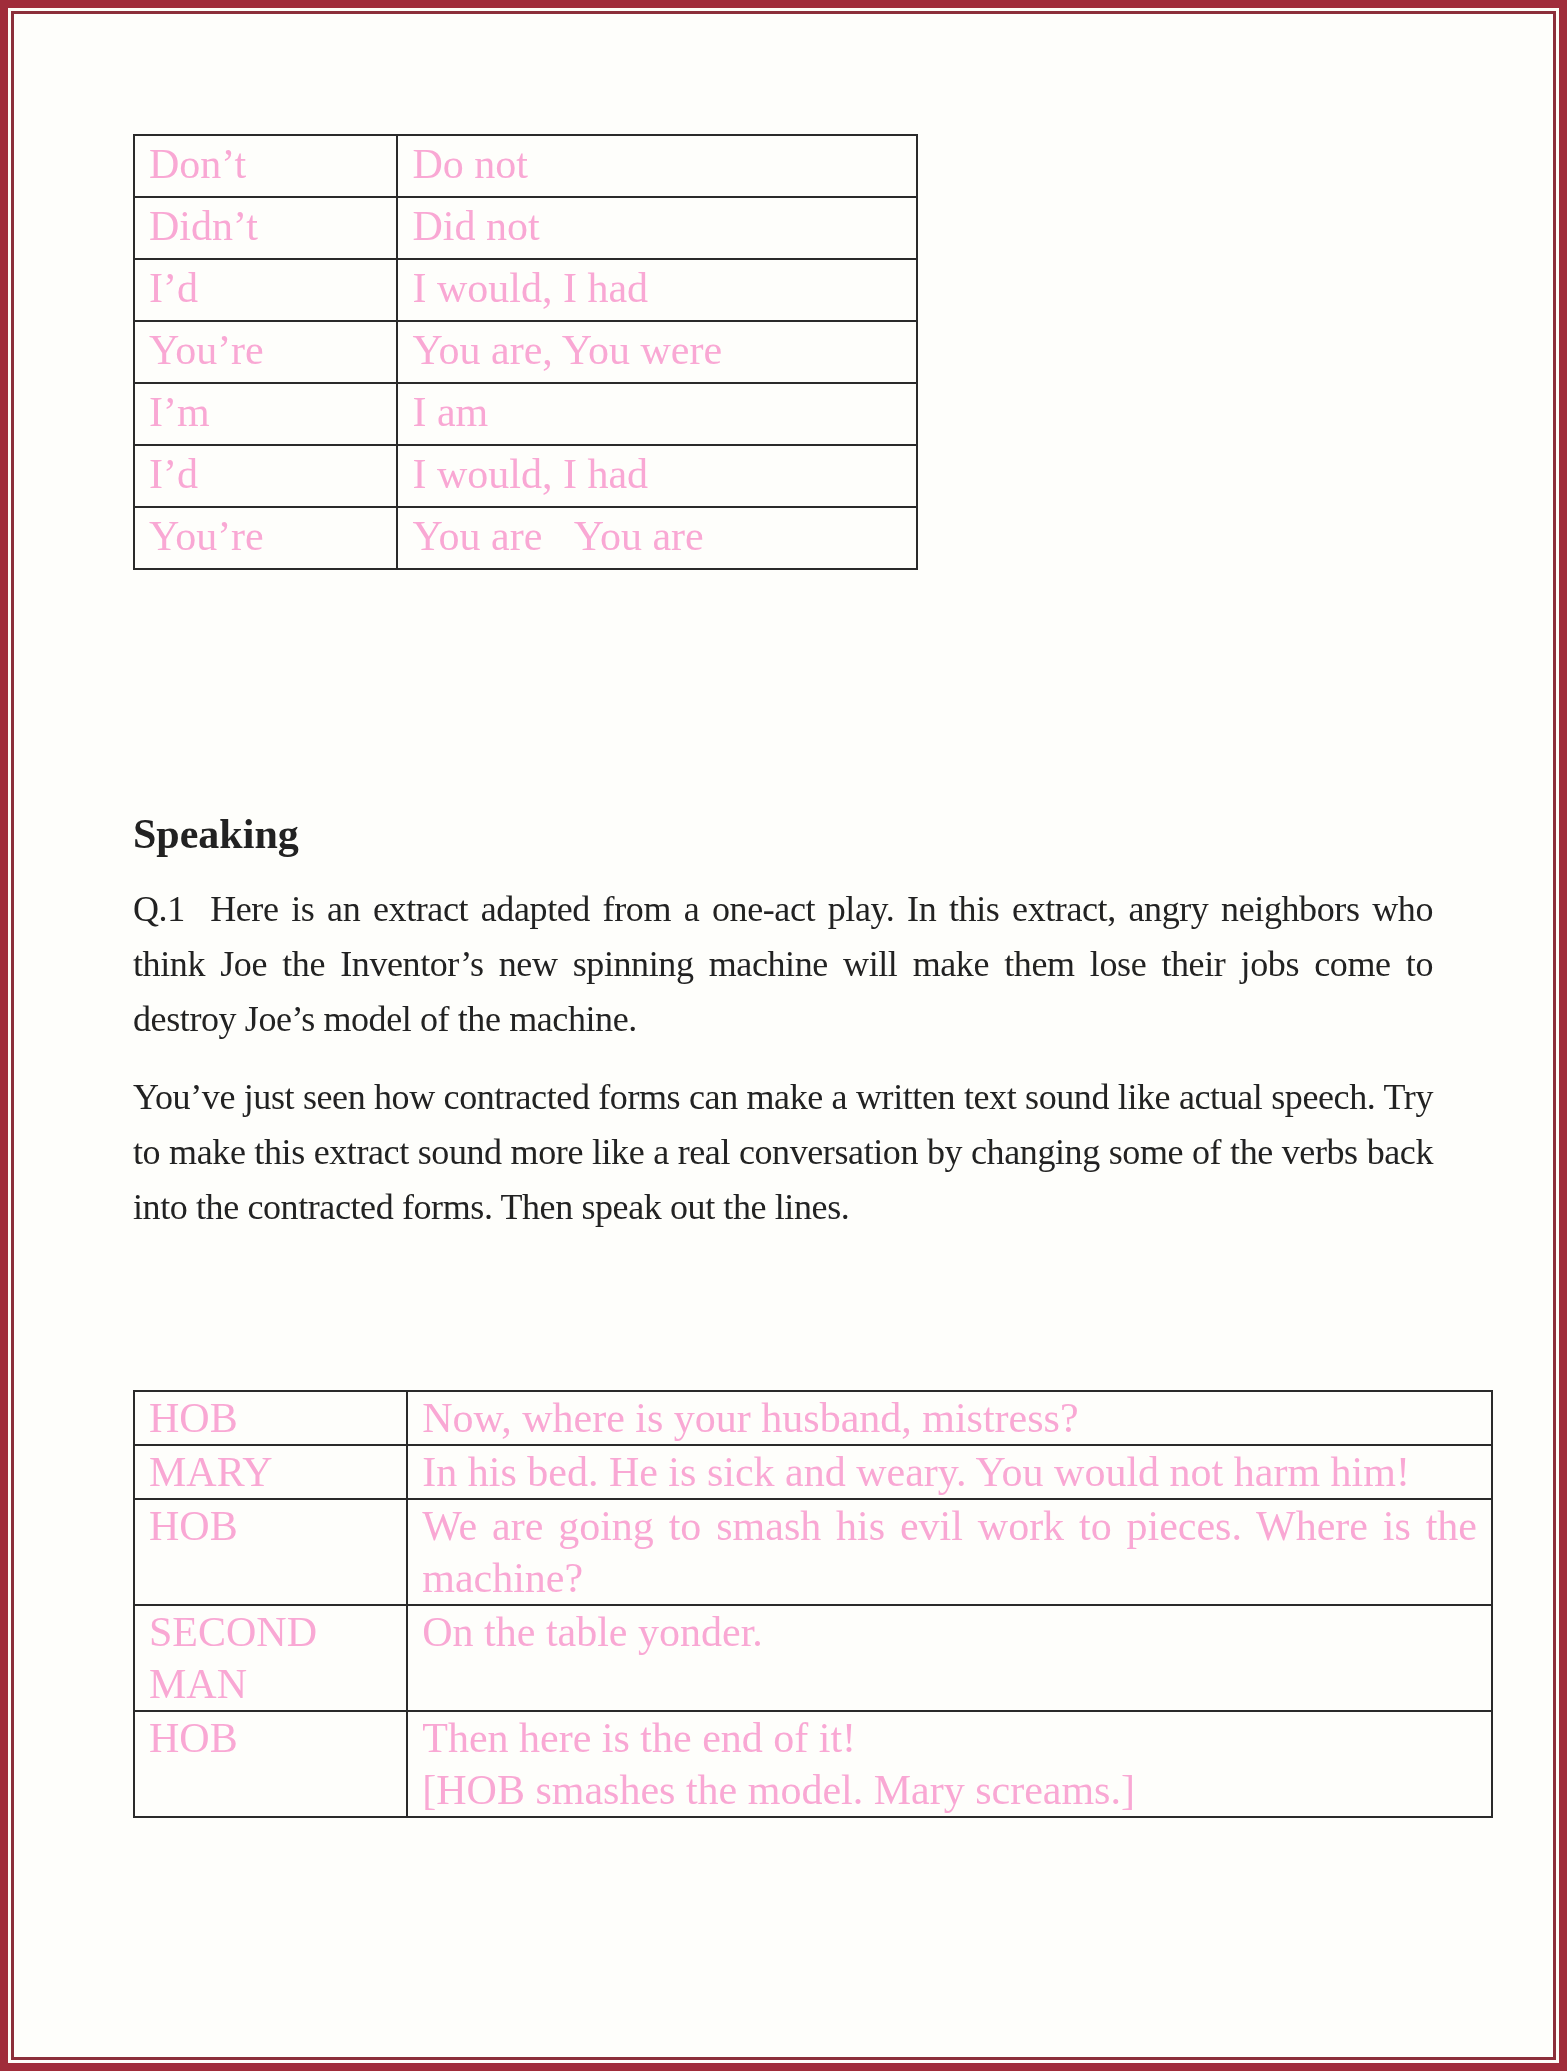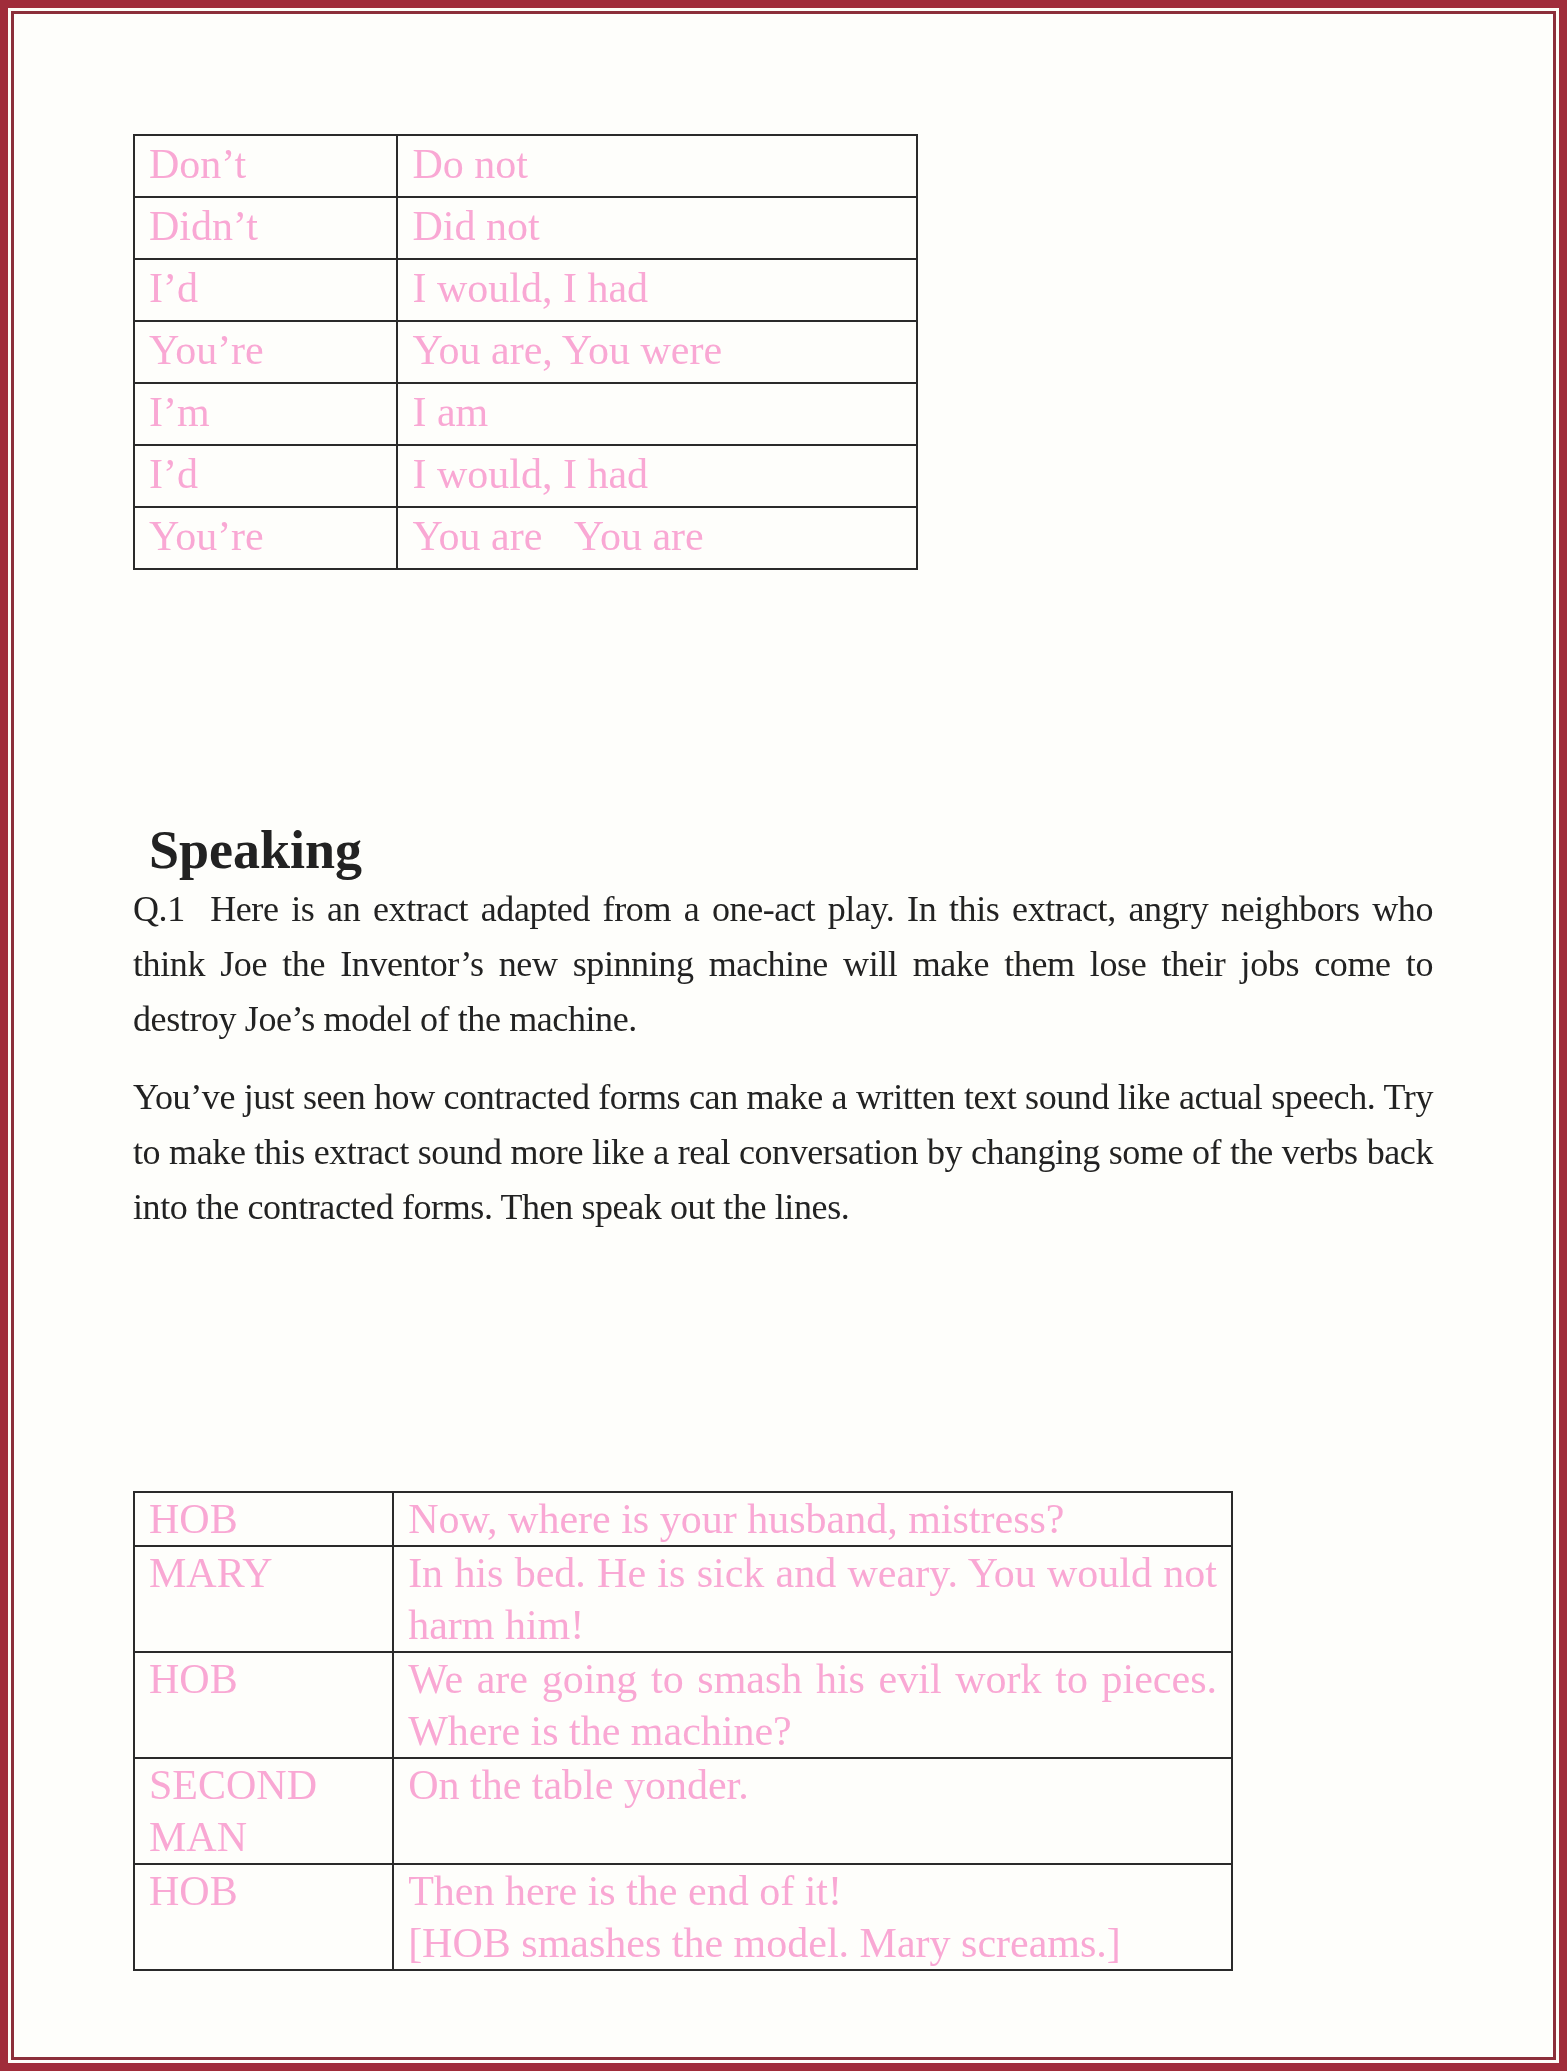--- a/index.html
+++ b/index.html
@@ -63,44 +63,44 @@
       padding-top: 0;
     }
     .contractions td.col-a { width: 248px; }
     .contractions td.col-b { width: 505px; }
 
     
     .heading {
       position: absolute;
       left: 133px;
       top: 806px;
-      font-size: 54px;
+      font-size: 42px;
       font-weight: bold;
       line-height: 56px;
-      margin: 16px;
+      margin: 0;
     }
     .para {
       position: absolute;
       left: 133px;
       width: 1300px;
       font-size: 36px;
       line-height: 55px;
       margin: 0;
       text-align: justify;
       letter-spacing: -0.4px;
     }
     .p1 { top: 882px; }
     .p2 { top: 1070px; }
     .p3 { top: 1312px; }
 
     
     .dialogue {
       left: 133px;
-      top: 1491px;
-      width: 1100px;
+      top: 1390px;
+      width: 1360px;
     }
     .dialogue td {
       line-height: 52px;
       padding-top: 0;
       padding-bottom: 0;
     }
     .dialogue td.speaker { width: 248px; }
     .dialogue td.line { width: 1018px; padding-right: 14px; text-align: justify; }
     .dialogue .stage { display: block; }
   </style>

